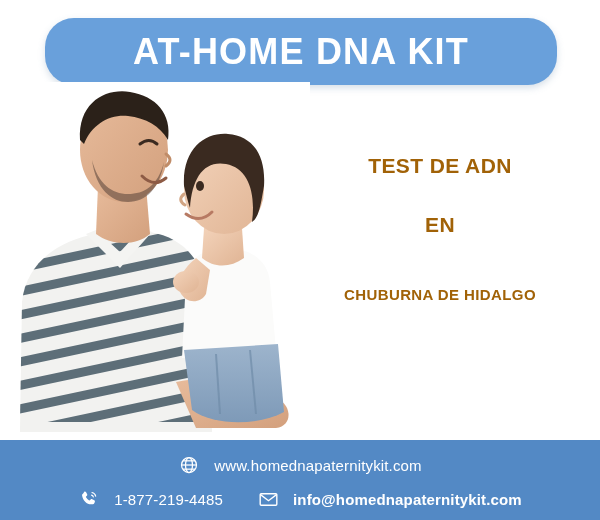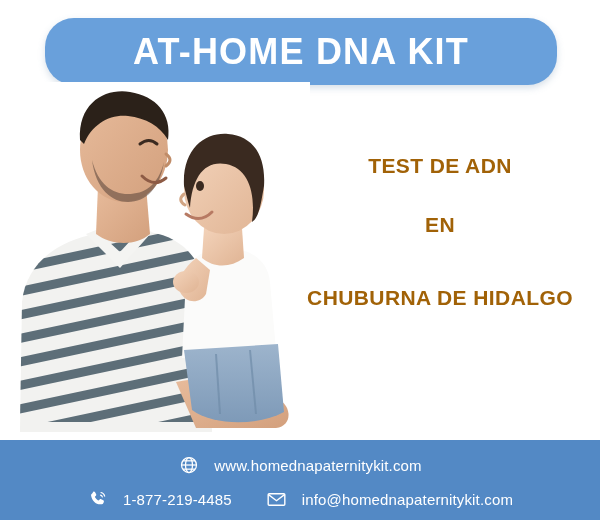--- a/index.html
+++ b/index.html
@@ -66,21 +66,21 @@
     color: #a16207;
     font-size: 21px;
     font-weight: bold;
     letter-spacing: 0.4px;
     line-height: 1;
     font-family: "Liberation Sans", sans-serif;
     white-space: nowrap;
   }
   .headline-line.l1 { margin-bottom: 38px; }
   .headline-line.l2 { margin-bottom: 52px; }
-  .headline-line.l3 { font-size: 21px; }
+  .headline-line.l3 { font-size: 15px; }
 
   
   .footer-bar {
     position: absolute;
     left: 0;
     bottom: 0;
     width: 600px;
     height: 80px;
     background: #5389c5;
   }
@@ -93,21 +93,21 @@
     color: #ffffff;
   }
   .footer-row.row1 { top: 14px; }
   .footer-row.row2 { top: 48px; }
 
   .contact-item {
     display: flex;
     align-items: center;
     white-space: nowrap;
   }
-  .contact-item + .contact-item { margin-left: 34px; }
+  .contact-item + .contact-item { margin-left: 34px; font-weight: bold; }
 
   .contact-icon {
     display: inline-flex;
     align-items: center;
     justify-content: center;
     width: 22px;
     height: 22px;
     margin-right: 14px;
     flex: 0 0 auto;
   }

